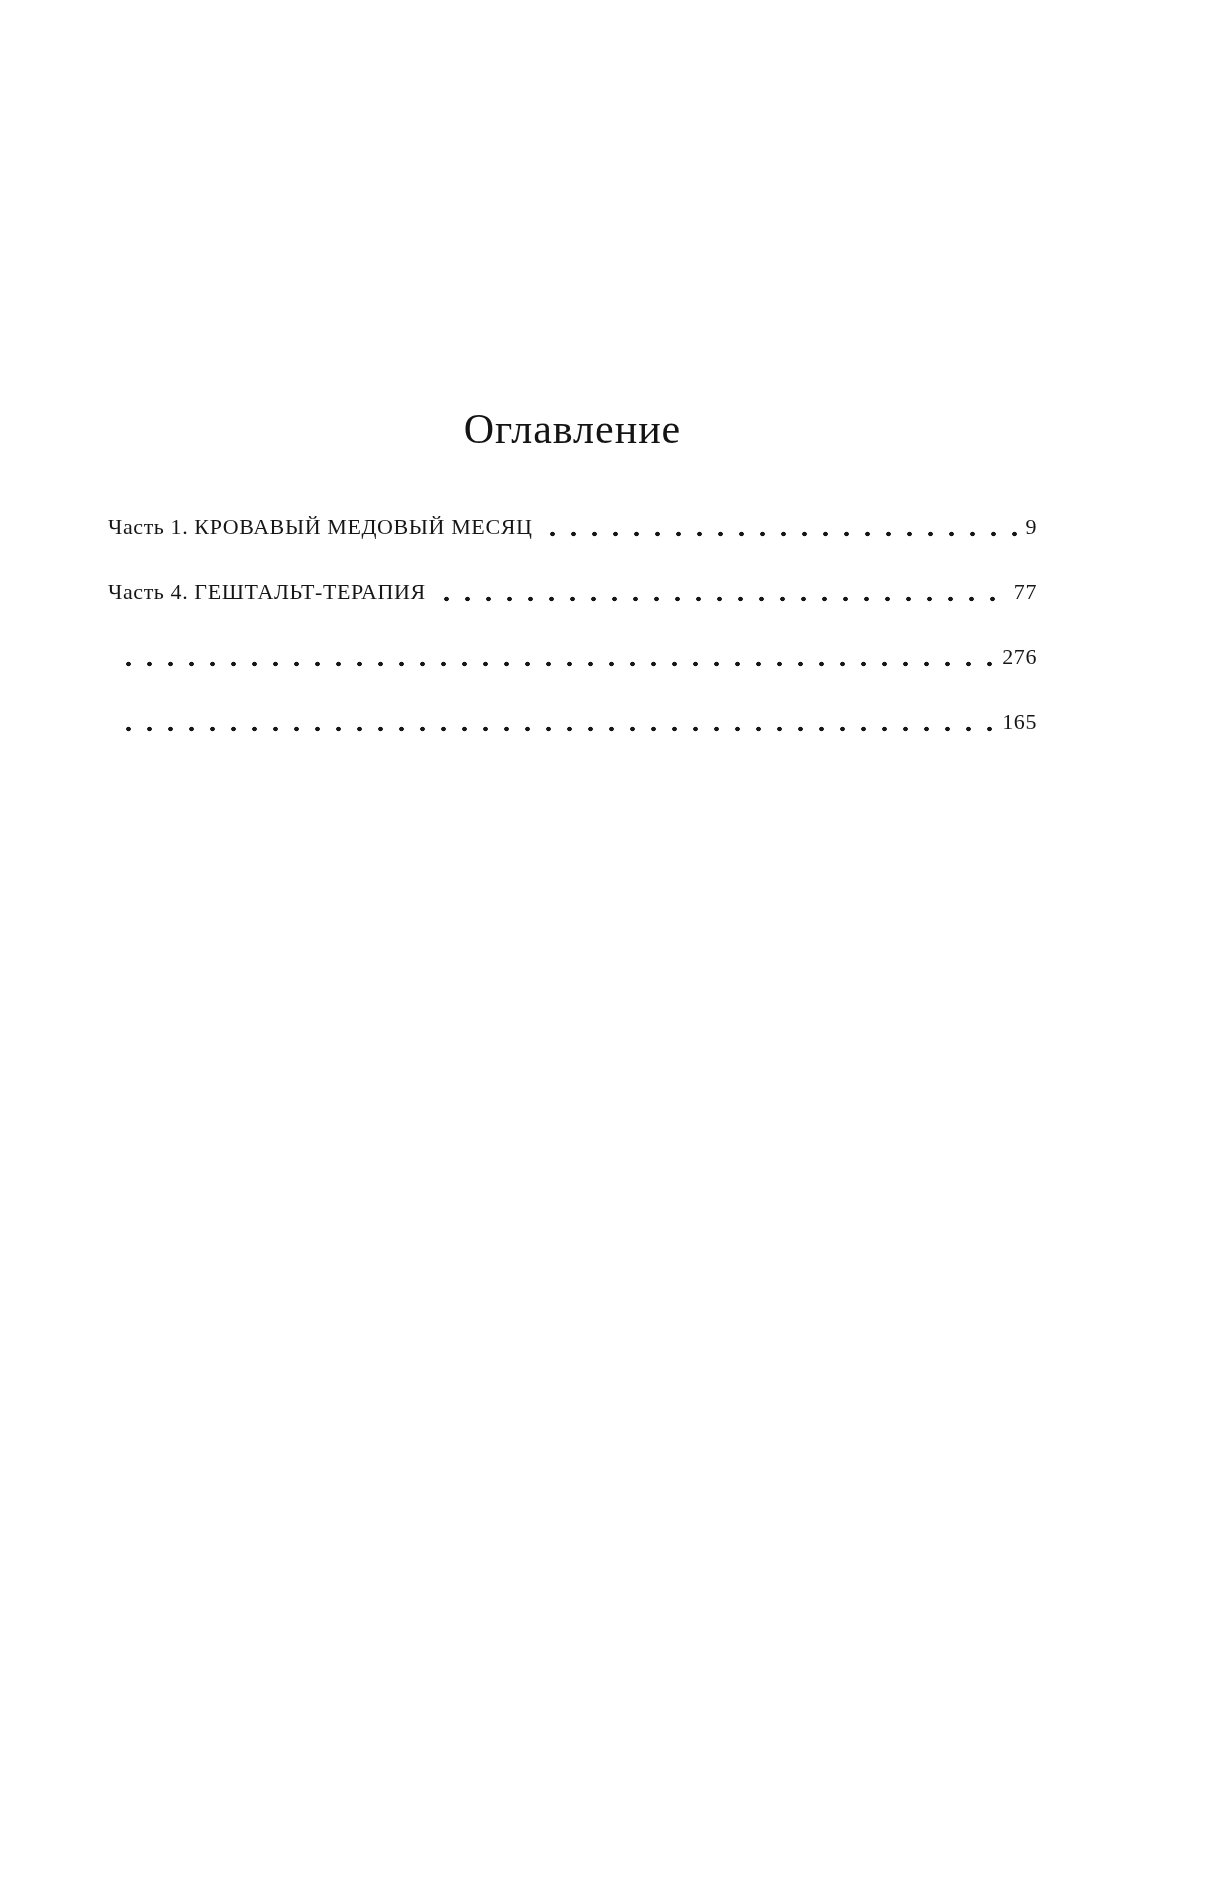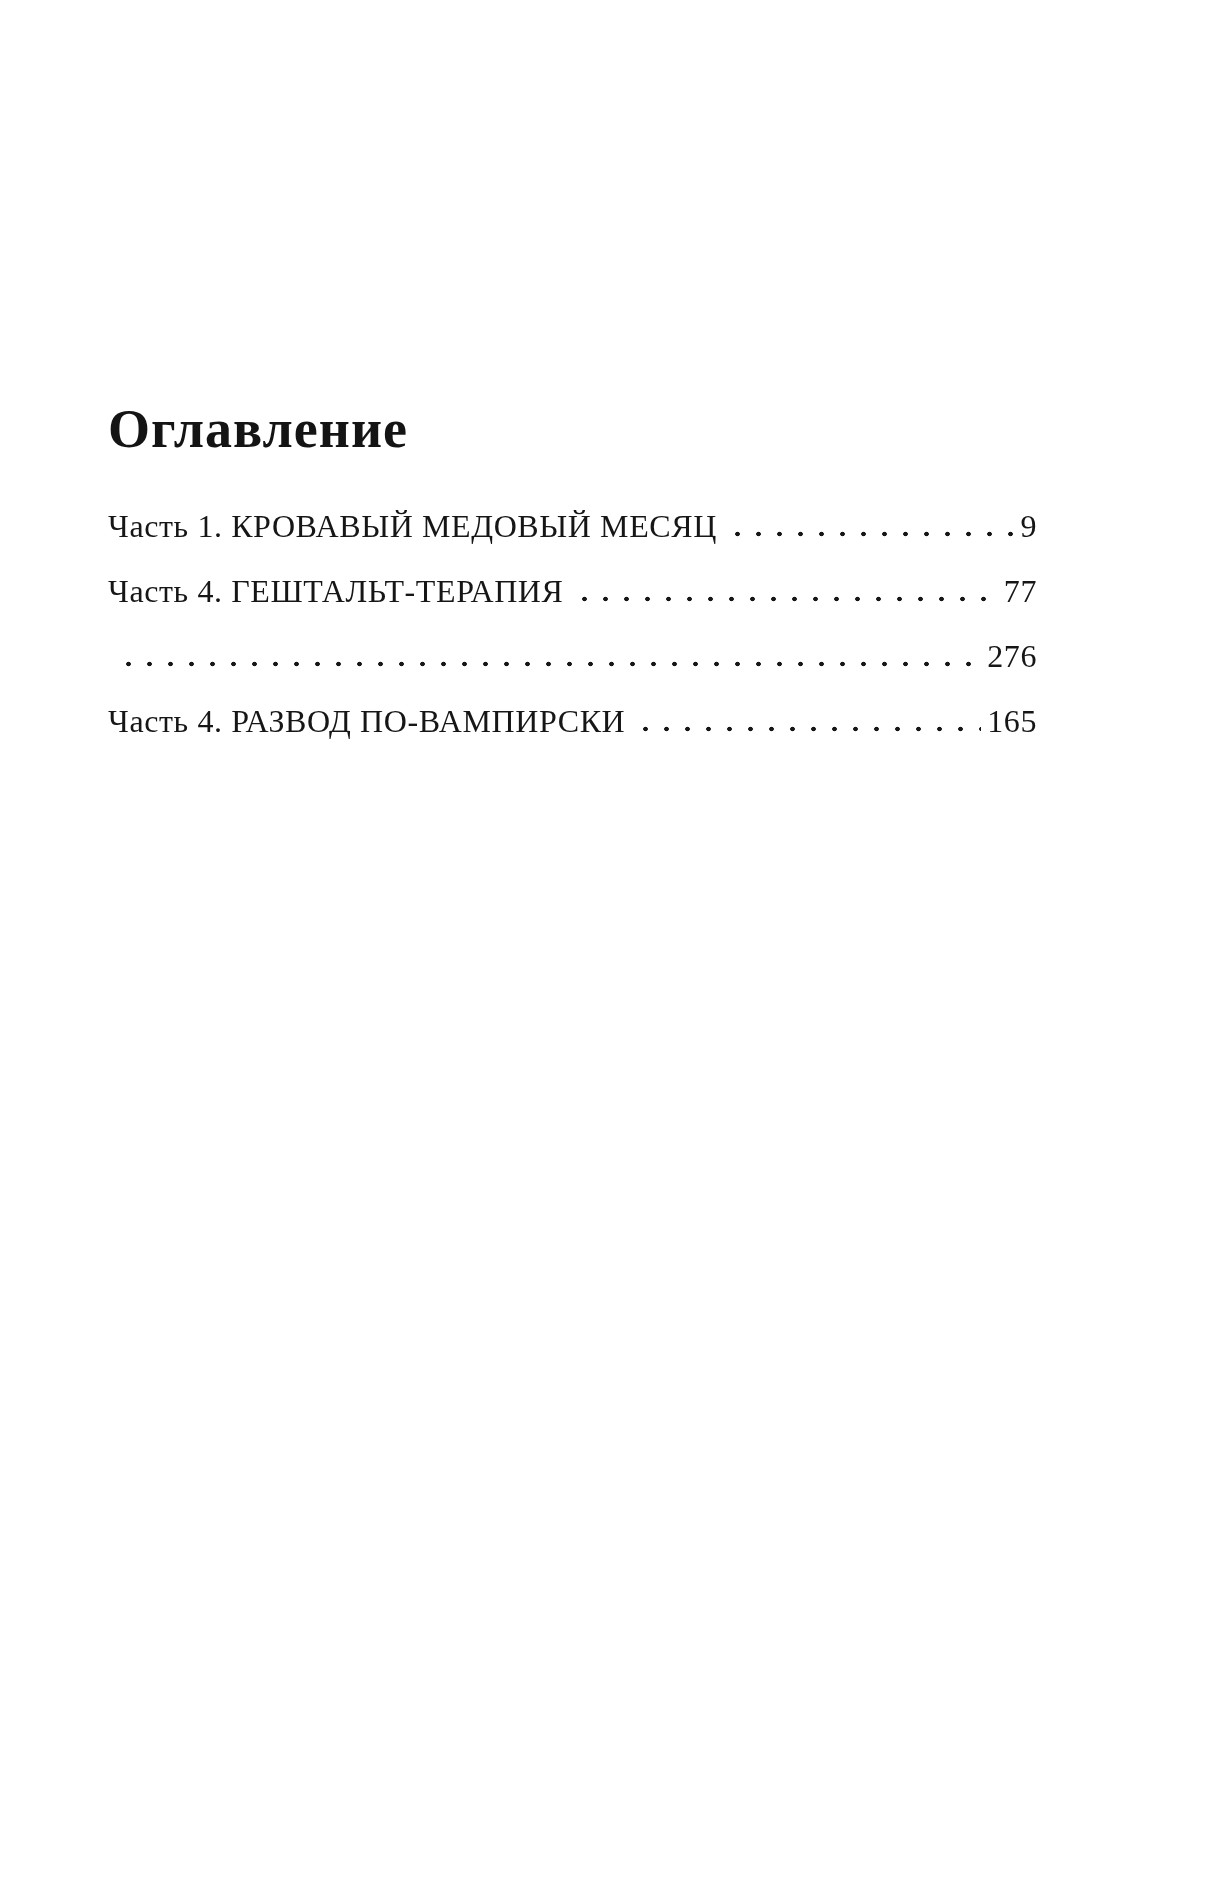--- a/index.html
+++ b/index.html
@@ -22,37 +22,37 @@
     height: 1887px;
     background: #ffffff;
   }
   .content {
     position: absolute;
     left: 108px;
     top: 398px;
     width: 929px;
   }
   .toc-title {
-    font-size: 54px;
-    font-weight: 700;
+    font-size: 42px;
+    font-weight: 400;
     line-height: 62px;
-    text-align: left;
+    text-align: center;
     color: #141414;
     margin: 0 0 34px 0;
     letter-spacing: 1px;
   }
   .toc-list {
     width: 100%;
   }
   .toc-row {
     display: flex;
     align-items: flex-start;
     height: 65px;
     line-height: 65px;
-    font-size: 32px;
+    font-size: 22px;
     color: #161616;
     letter-spacing: 0.6px;
     white-space: nowrap;
   }
   .toc-label {
     flex: 0 0 auto;
   }
   .dot-leader {
     flex: 1 1 auto;
     align-self: stretch;
@@ -89,20 +89,19 @@
         <span class="dot-leader"></span>
         <span class="toc-page">77</span>
       </div>
 
       <div class="toc-row">
         <span class="dot-leader"></span>
         <span class="toc-page">276</span>
       </div>
 
       <div class="toc-row">
-        <span class="toc-label">Часть 4. РАЗВОД ПО-ВАМПИРСКИ</span>
         <span class="dot-leader"></span>
         <span class="toc-page">165</span>
       </div>
 
     </div>
   </div>
 </div>
 
 </body></html>

